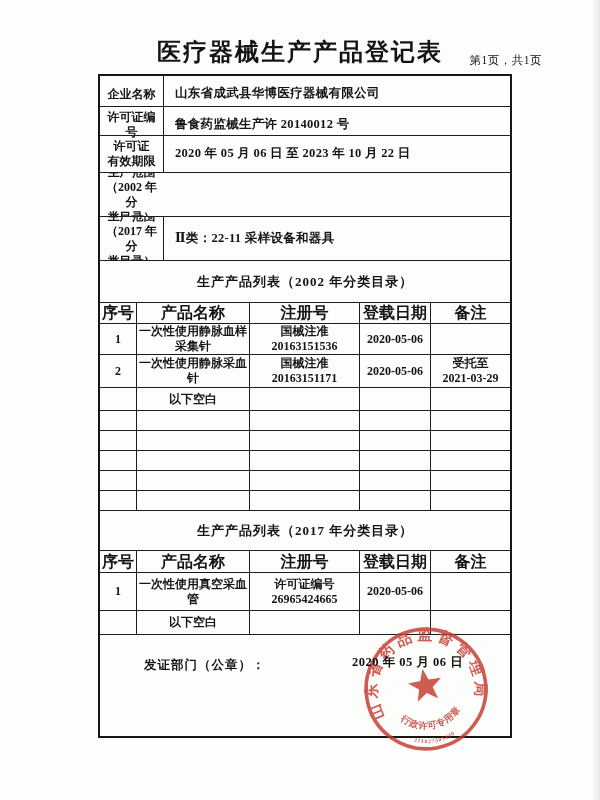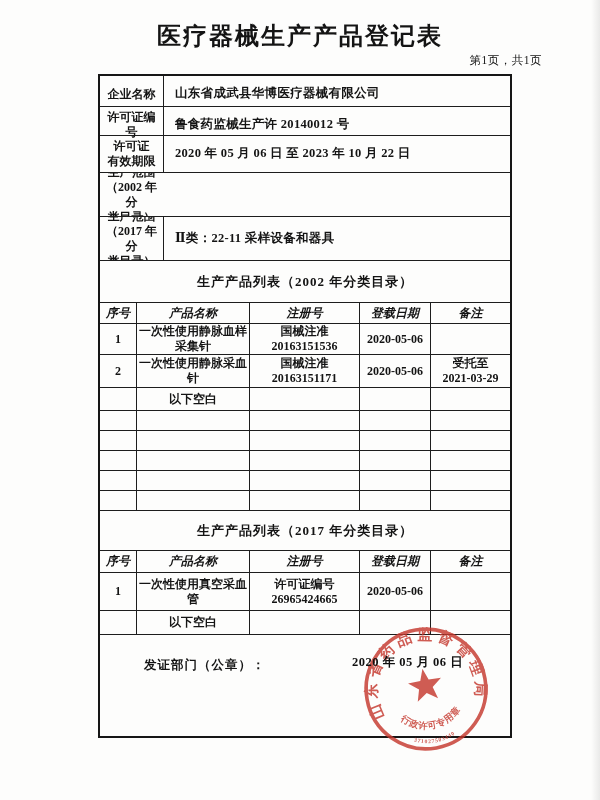--- a/index.html
+++ b/index.html
@@ -12,21 +12,21 @@
   .page {
     position:relative; width:600px; height:800px;
     background:#fdfdfc; overflow:hidden;
   }
   .page::after {
     content:""; position:absolute; right:0; top:0; width:9px; height:100%;
     background:linear-gradient(to right, rgba(0,0,0,0), rgba(0,0,0,0.08));
     pointer-events:none;
   }
   .doc-title {
-    position:absolute; top:20px; left:0; width:100%;
+    position:absolute; top:36px; left:0; width:100%;
     text-align:center; font-size:24px; font-weight:bold; letter-spacing:2px;
   }
   .page-info {
     position:absolute; top:53px; right:58px; font-size:11.5px; letter-spacing:.5px;
   }
   .doc-table {
     position:absolute; left:98px; top:74px; width:414px;
     border:2px solid #161616; z-index:1; background:transparent;
   }
   .row { display:grid; border-top:1.5px solid #1d1d1d; }
@@ -37,21 +37,21 @@
     display:flex; flex-direction:column; align-items:center; justify-content:center;
     text-align:center; font-weight:bold; font-size:12px; line-height:1.25;
     border-left:1.5px solid #1d1d1d; overflow:hidden; padding:1px 2px;
   }
   .cell:first-child { border-left:none; }
   .label-cell { white-space:pre-line; font-size:12px; }
   .value-cell {
     flex-direction:row; justify-content:flex-start; text-align:left;
     padding:18px 11px; font-size:12.5px; letter-spacing:.3px;
   }
-  .head-cell { font-size:12px;font-style:italic; }
+  .head-cell { font-size:16px; }
   .sec-title {
     display:flex; align-items:center; justify-content:center;
     font-size:13px; font-weight:bold; border-top:1.5px solid #1d1d1d;
     letter-spacing:1px;
   }
   .footer-box { position:relative; border-top:1.5px solid #1d1d1d; height:102px; }
   .issuer { position:absolute; left:44px; top:22px; font-size:12.5px; font-weight:bold; letter-spacing:1px; }
   .issue-date {
     position:absolute; left:352px; top:654px; font-size:12.5px; font-weight:bold;
     z-index:3; letter-spacing:.5px; color:#101010;

